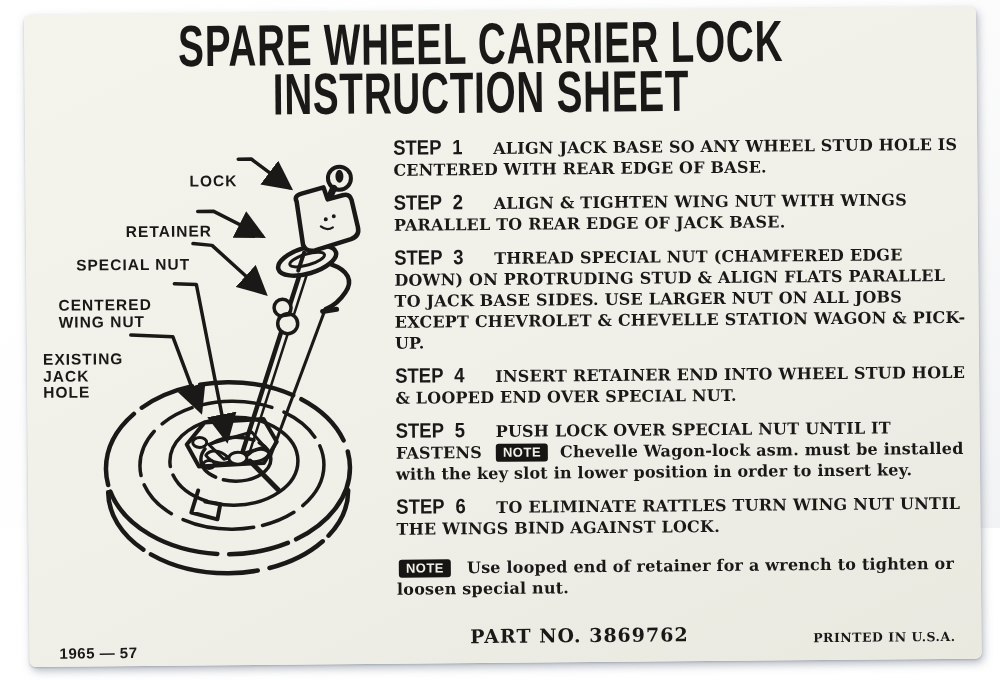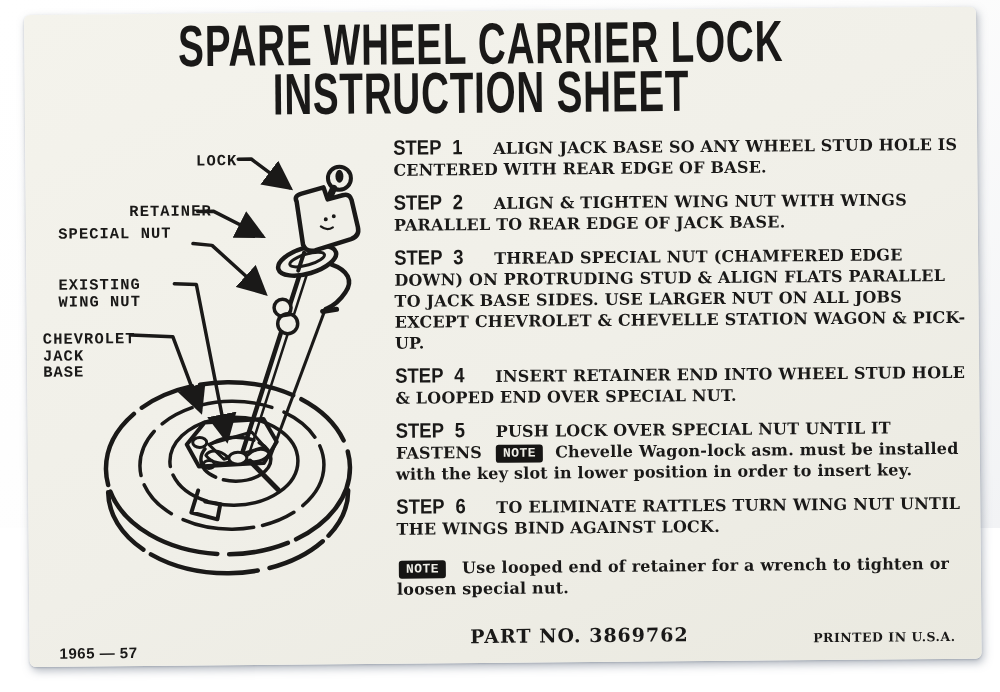--- a/index.html
+++ b/index.html
@@ -13,38 +13,38 @@
     color:#1a1918;
   }
 
   
   .title{position:absolute;left:0;top:8px;width:912px;text-align:center;}
   .title-line{height:49px;line-height:49px;white-space:nowrap;}
   .title-line span{display:inline-block;font-family:"Liberation Sans","DejaVu Sans",sans-serif;
     font-weight:700;font-size:53px;letter-spacing:1px;transform:scale(0.73,1.1);transform-origin:50% 55%;}
 
   
-  .dlabel{position:absolute;font-family:Liberation Mono, monospace;font-weight:700;
-    font-size:15.5px;line-height:16.5px;letter-spacing:1px;}
+  .dlabel{position:absolute;font-family:Liberation Sans, sans-serif;font-weight:700;
+    font-size:15.5px;line-height:16.5px;letter-spacing:1px;margin-top:20px;}
   .dl-right{text-align:right;}
   #lbl-lock{left:128px;top:140px;width:84px;}
   #lbl-retainer{left:60px;top:190px;width:126px;}
-  #lbl-special-nut{left:14px;top:212px;width:150px;text-align:center;}
+  #lbl-special-nut{left:14px;top:223px;width:150px;}
   #lbl-wing-nut{left:32px;top:263px;width:104px;}
   #lbl-jack-base{left:16px;top:317px;width:92px;}
 
   
   .steps{position:absolute;left:368px;top:126px;width:580px;}
   .step{margin:0 0 12px 0;font-family:"DejaVu Serif","Liberation Serif",serif;font-weight:700;
     font-size:16px;line-height:21px;letter-spacing:0.2px;}
   .step-label{display:inline-block;width:72px;margin-right:28px;
     font-family:"Liberation Sans","DejaVu Sans",sans-serif;font-weight:700;font-size:18.5px;
     word-spacing:6px;transform:scaleY(1.12);transform-origin:50% 80%;letter-spacing:0;}
   .note-badge{display:inline-block;background:#161514;color:#f0efe8;border-radius:3px;
-    font-family:Liberation Mono, monospace;font-weight:700;font-size:13px;
+    font-family:Liberation Sans, sans-serif;font-weight:700;font-size:13px;
     line-height:15px;padding:1px 7px 2px;letter-spacing:.5px;margin:0 12px 0 14px;vertical-align:1px;}
   .footnote{margin-top:18px;}
   .footnote .note-badge{margin:0 16px 0 2px;}
 
   
   .footer-years{position:absolute;left:30px;top:630px;font-family:"Liberation Sans","DejaVu Sans",sans-serif;
     font-weight:700;font-size:15px;letter-spacing:.5px;}
   .footer-part{position:absolute;left:400px;top:614px;width:300px;text-align:center;
     font-family:"DejaVu Serif","Liberation Serif",serif;font-weight:700;font-size:19px;letter-spacing:1px;}
   .footer-printed{position:absolute;right:26px;top:622px;
@@ -132,22 +132,22 @@
     </svg>
 
     <div class="title">
       <div class="title-line"><span>SPARE WHEEL CARRIER LOCK</span></div>
       <div class="title-line"><span>INSTRUCTION SHEET</span></div>
     </div>
 
     <div class="dlabel dl-right" id="lbl-lock">LOCK</div>
     <div class="dlabel dl-right" id="lbl-retainer">RETAINER</div>
     <div class="dlabel dl-right" id="lbl-special-nut">SPECIAL NUT</div>
-    <div class="dlabel" id="lbl-wing-nut">EXISTING WING NUT</div>
-    <div class="dlabel" id="lbl-jack-base">CHEVROLET JACK BASE</div>
+    <div class="dlabel" id="lbl-wing-nut">CENTERED WING NUT</div>
+    <div class="dlabel" id="lbl-jack-base">EXISTING JACK HOLE</div>
 
     <div class="steps">
       <p class="step"><span class="step-label">STEP 1</span><span>ALIGN JACK BASE SO ANY WHEEL STUD HOLE IS CENTERED WITH REAR EDGE OF BASE.</span></p>
       <p class="step"><span class="step-label">STEP 2</span><span>ALIGN &amp; TIGHTEN WING NUT WITH WINGS PARALLEL TO REAR EDGE OF JACK BASE.</span></p>
       <p class="step"><span class="step-label">STEP 3</span><span>THREAD SPECIAL NUT (CHAMFERED EDGE DOWN) ON PROTRUDING STUD &amp; ALIGN FLATS PARALLEL TO JACK BASE SIDES. USE LARGER NUT ON ALL JOBS EXCEPT CHEVROLET &amp; CHEVELLE STATION WAGON &amp; PICK-UP.</span></p>
       <p class="step"><span class="step-label">STEP 4</span><span>INSERT RETAINER END INTO WHEEL STUD HOLE &amp; LOOPED END OVER SPECIAL NUT.</span></p>
       <p class="step"><span class="step-label">STEP 5</span><span>PUSH LOCK OVER SPECIAL NUT UNTIL IT FASTENS</span><span class="note-badge">NOTE</span><span>Chevelle Wagon-lock asm. must be installed with the key slot in lower position in order to insert key.</span></p>
       <p class="step"><span class="step-label">STEP 6</span><span>TO ELIMINATE RATTLES TURN WING NUT UNTIL THE WINGS BIND AGAINST LOCK.</span></p>
       <p class="step footnote"><span class="note-badge">NOTE</span><span>Use looped end of retainer for a wrench to tighten or loosen special nut.</span></p>
     </div>

